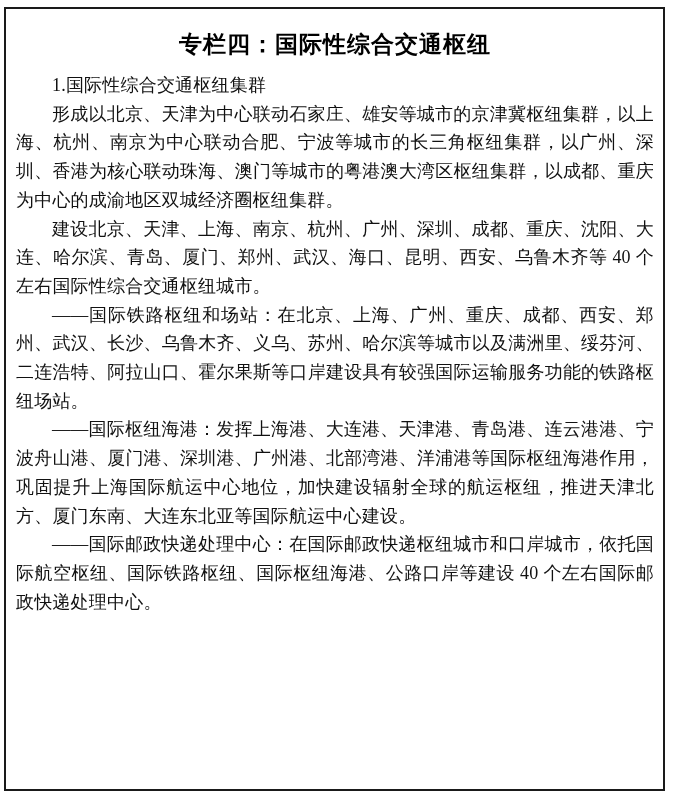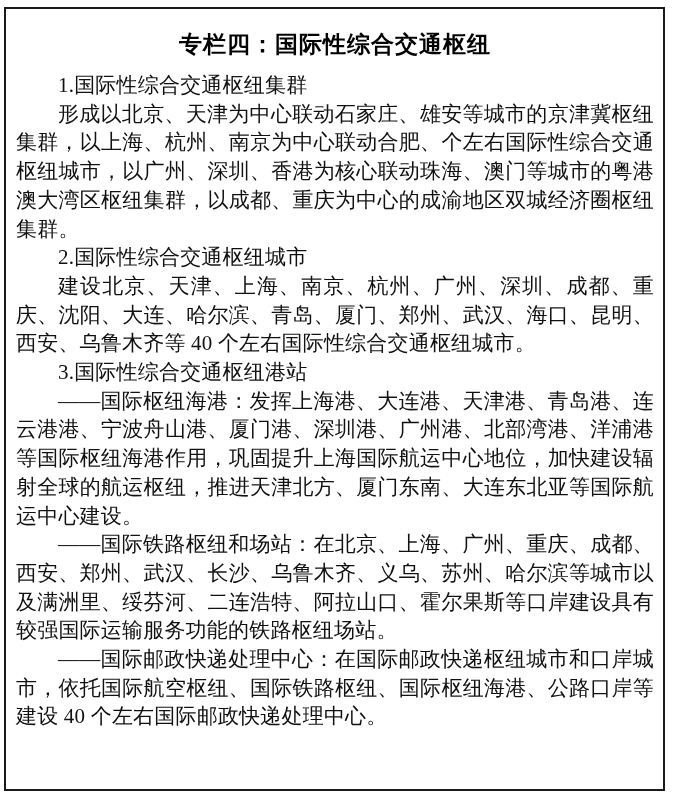--- a/index.html
+++ b/index.html
@@ -32,41 +32,39 @@
     text-align: center;
     font-family: "Liberation Sans", "DejaVu Sans", sans-serif;
     font-weight: bold;
     font-size: 23px;
     line-height: 27px;
     letter-spacing: 1px;
     color: #000000;
   }
   .body-text p {
     margin: 0;
-    font-size: 21px;
+    font-size: 18px;
     line-height: 28.7px;
     text-align: justify;
     text-indent: 2em;
     letter-spacing: 0.2px;
     color: #111111;
   }
 </style>
 </head>
 <body>
 
 <div class="page">
   <div class="column-box">
     <h1 class="box-title">专栏四：国际性综合交通枢纽</h1>
 
     <div class="body-text">
       <p>1.国际性综合交通枢纽集群</p>
-      <p>形成以北京、天津为中心联动石家庄、雄安等城市的京津冀枢纽集群，以上海、杭州、南京为中心联动合肥、个左右国际性综合交通枢纽城市，以广州、深圳、香港为核心联动珠海、澳门等城市的粤港澳大湾区枢纽集群，以成都、重庆为中心的成渝地区双城经济圈枢纽集群。</p>
+      <p>形成以北京、天津为中心联动石家庄、雄安等城市的京津冀枢纽集群，以上海、杭州、南京为中心联动合肥、宁波等城市的长三角枢纽集群，以广州、深圳、香港为核心联动珠海、澳门等城市的粤港澳大湾区枢纽集群，以成都、重庆为中心的成渝地区双城经济圈枢纽集群。</p>
 
-      <p>2.国际性综合交通枢纽城市</p>
       <p>建设北京、天津、上海、南京、杭州、广州、深圳、成都、重庆、沈阳、大连、哈尔滨、青岛、厦门、郑州、武汉、海口、昆明、西安、乌鲁木齐等 40 个左右国际性综合交通枢纽城市。</p>
 
-      <p>3.国际性综合交通枢纽港站</p>
+      <p>——国际铁路枢纽和场站：在北京、上海、广州、重庆、成都、西安、郑州、武汉、长沙、乌鲁木齐、义乌、苏州、哈尔滨等城市以及满洲里、绥芬河、二连浩特、阿拉山口、霍尔果斯等口岸建设具有较强国际运输服务功能的铁路枢纽场站。</p>
       <p>——国际枢纽海港：发挥上海港、大连港、天津港、青岛港、连云港港、宁波舟山港、厦门港、深圳港、广州港、北部湾港、洋浦港等国际枢纽海港作用，巩固提升上海国际航运中心地位，加快建设辐射全球的航运枢纽，推进天津北方、厦门东南、大连东北亚等国际航运中心建设。</p>
-      <p>——国际铁路枢纽和场站：在北京、上海、广州、重庆、成都、西安、郑州、武汉、长沙、乌鲁木齐、义乌、苏州、哈尔滨等城市以及满洲里、绥芬河、二连浩特、阿拉山口、霍尔果斯等口岸建设具有较强国际运输服务功能的铁路枢纽场站。</p>
       <p>——国际邮政快递处理中心：在国际邮政快递枢纽城市和口岸城市，依托国际航空枢纽、国际铁路枢纽、国际枢纽海港、公路口岸等建设 40 个左右国际邮政快递处理中心。</p>
     </div>
   </div>
 </div>
 
 </body></html>

